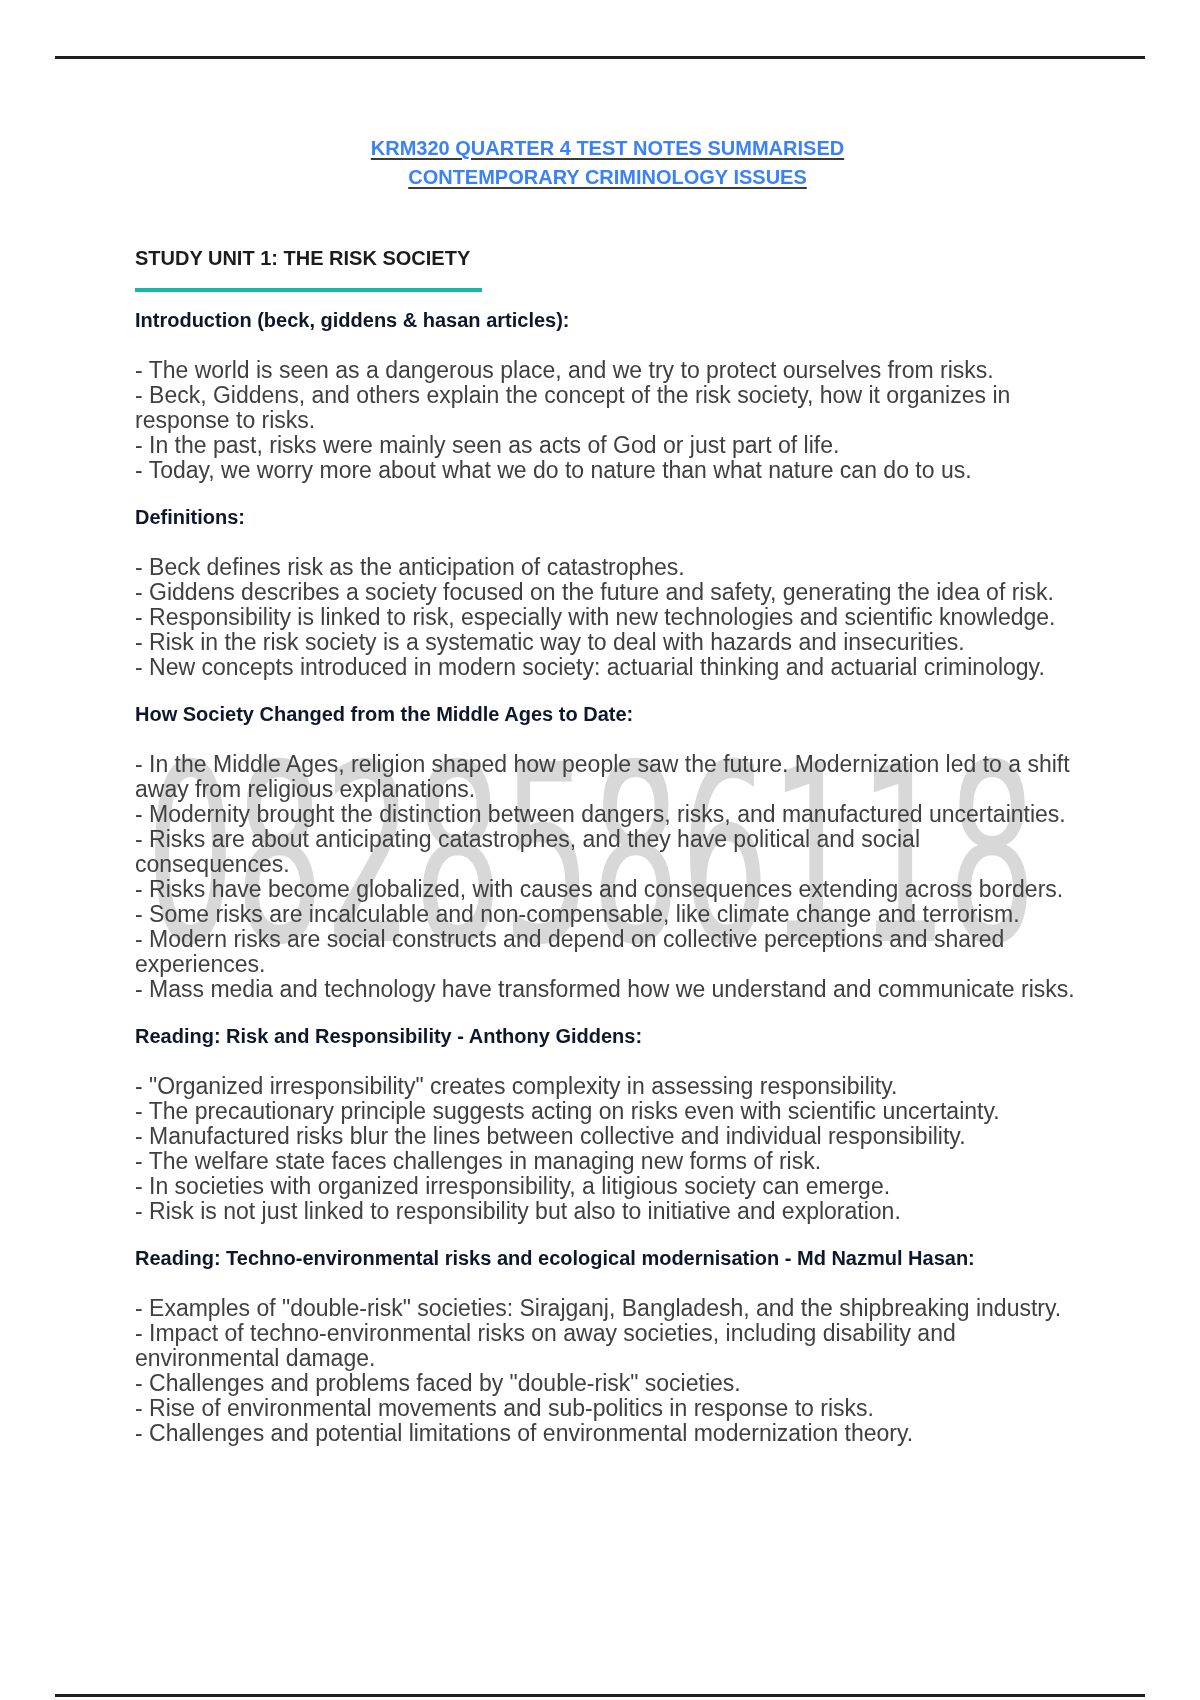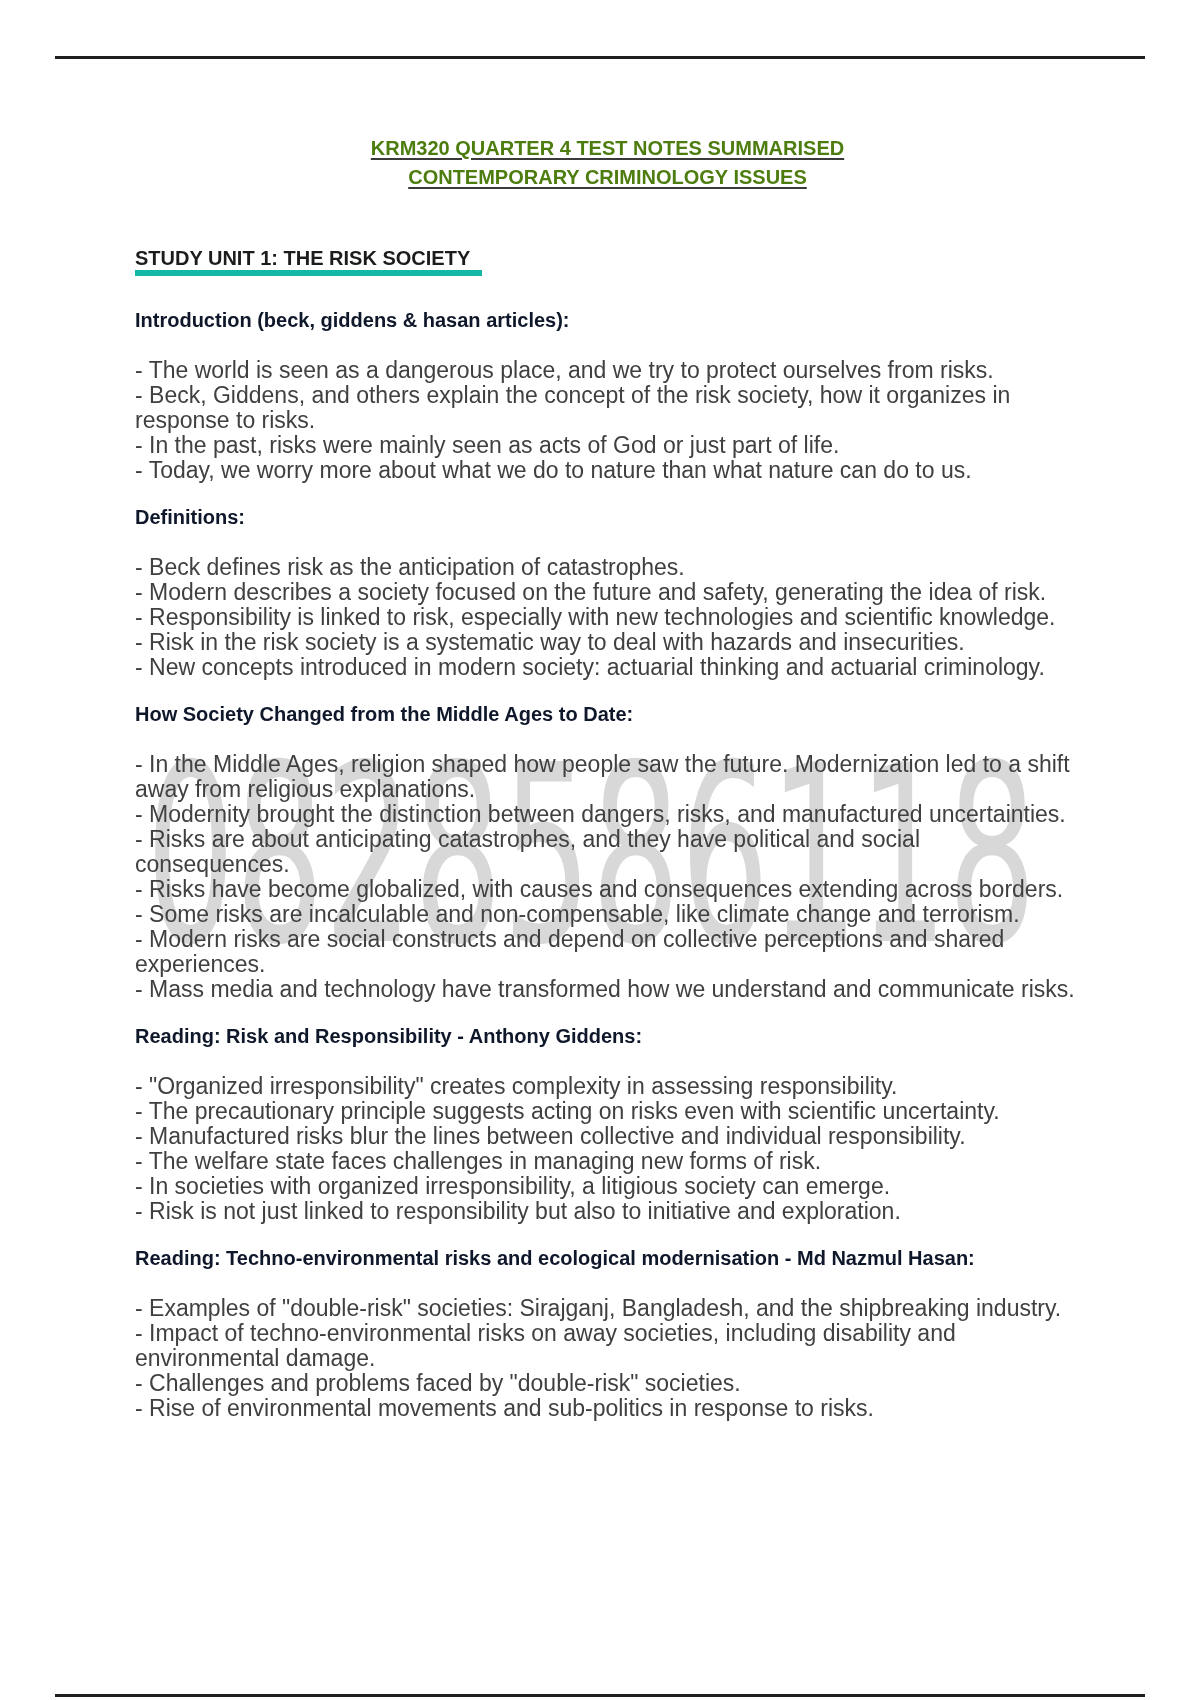--- a/index.html
+++ b/index.html
@@ -24,35 +24,35 @@
     color: #d8d8d8;
     transform: scaleX(0.569); transform-origin: left top;
     z-index: 0; user-select: none;
   }
   .content {
     position: absolute; left: 135px; top: 134px; width: 945px;
     z-index: 1;
   }
   .doc-title {
     text-align: center; font-weight: bold; font-size: 20px;
-    line-height: 29px; margin: 0 0 53px 0; color: #4d7c0f;
+    line-height: 29px; margin: 0 0 53px 0; color: #3b82f6;
   }
   .doc-title .u {
     text-decoration: underline;
     text-decoration-thickness: 2px;
     text-underline-offset: 3px;
     text-decoration-color: #3a3a3a;
   }
   .unit-heading {
     font-weight: bold; font-size: 20px; line-height: 26px;
     margin: 0 0 37px 0; color: #1c1c1c;
   }
   .unit-heading .u2 {
-    border-bottom: 6px solid #14b8a6;
-    padding-right: 12px; padding-bottom: 1px;
+    border-bottom: 4px solid #14b8a6;
+    padding-right: 12px; padding-bottom: 19px;
   }
   .sec-h {
     font-weight: bold; font-size: 20px; line-height: 25px;
     margin: 0 0 25px 0; color: #0f172a;
   }
   .bullets { margin: 0 0 22px 0; }
   .bullet { font-size: 23px; line-height: 25px; color: #404040; }
 </style>
 </head>
 <body>
@@ -74,21 +74,21 @@
           <div class="bullet">- Beck, Giddens, and others explain the concept of the risk society, how it organizes in response to risks.</div>
           <div class="bullet">- In the past, risks were mainly seen as acts of God or just part of life.</div>
           <div class="bullet">- Today, we worry more about what we do to nature than what nature can do to us.</div>
         </div>
   </section>
 
   <section class="sec">
     <h3 class="sec-h">Definitions:</h3>
     <div class="bullets">
           <div class="bullet">- Beck defines risk as the anticipation of catastrophes.</div>
-          <div class="bullet">- Modern describes a society focused on the future and safety, generating the idea of risk.</div>
+          <div class="bullet">- Giddens describes a society focused on the future and safety, generating the idea of risk.</div>
           <div class="bullet">- Responsibility is linked to risk, especially with new technologies and scientific knowledge.</div>
           <div class="bullet">- Risk in the risk society is a systematic way to deal with hazards and insecurities.</div>
           <div class="bullet">- New concepts introduced in modern society: actuarial thinking and actuarial criminology.</div>
         </div>
   </section>
 
   <section class="sec">
     <h3 class="sec-h">How Society Changed from the Middle Ages to Date:</h3>
     <div class="bullets">
           <div class="bullet">- In the Middle Ages, religion shaped how people saw the future. Modernization led to a shift away from religious explanations.</div>
@@ -113,18 +113,19 @@
         </div>
   </section>
 
   <section class="sec">
     <h3 class="sec-h">Reading: Techno-environmental risks and ecological modernisation - Md Nazmul Hasan:</h3>
     <div class="bullets">
           <div class="bullet">- Examples of "double-risk" societies: Sirajganj, Bangladesh, and the shipbreaking industry.</div>
           <div class="bullet">- Impact of techno-environmental risks on away societies, including disability and environmental damage.</div>
           <div class="bullet">- Challenges and problems faced by "double-risk" societies.</div>
           <div class="bullet">- Rise of environmental movements and sub-politics in response to risks.</div>
+          <div class="bullet">- Challenges and potential limitations of environmental modernization theory.</div>
         </div>
   </section>
 </div>
 </div>
 
 <div class="rule rule-bottom"></div>
 
 </body></html>

